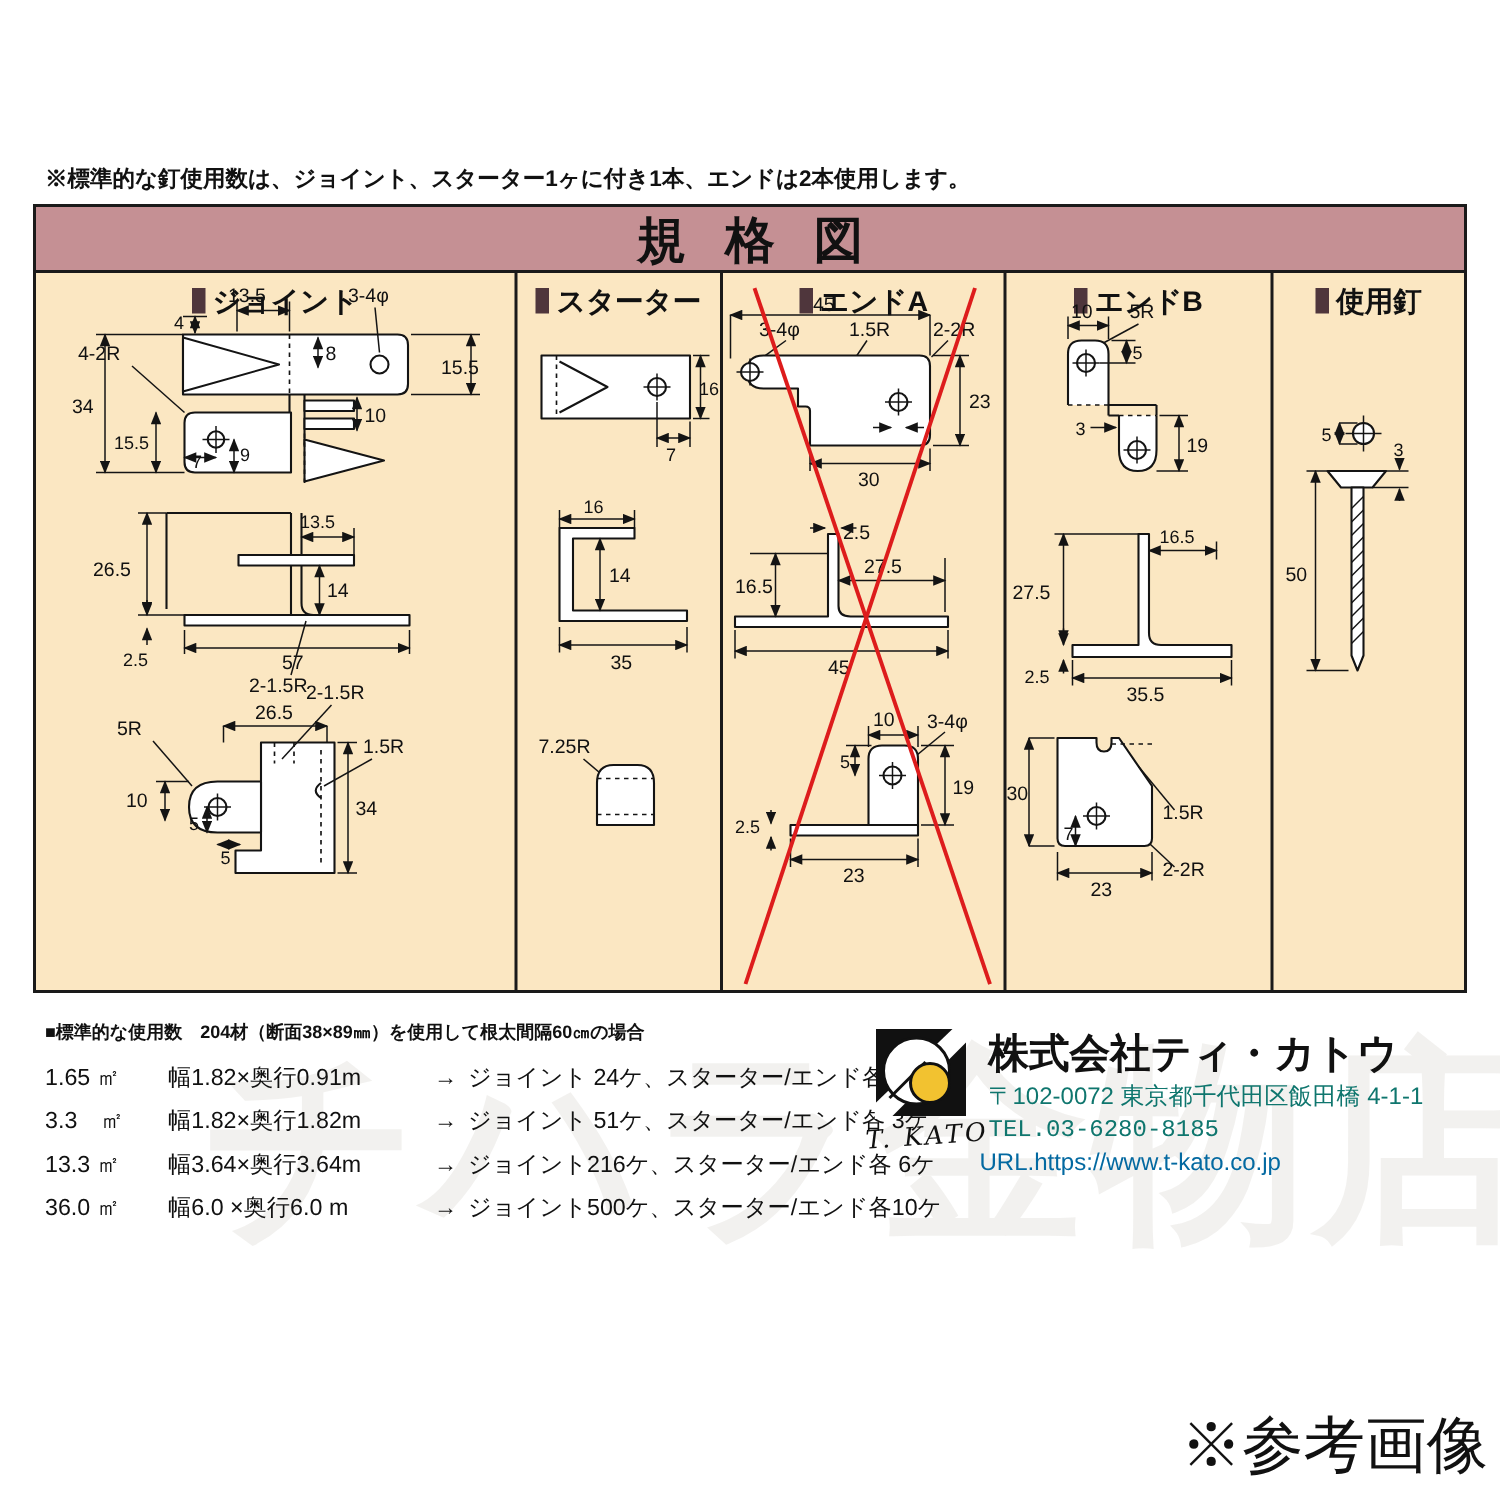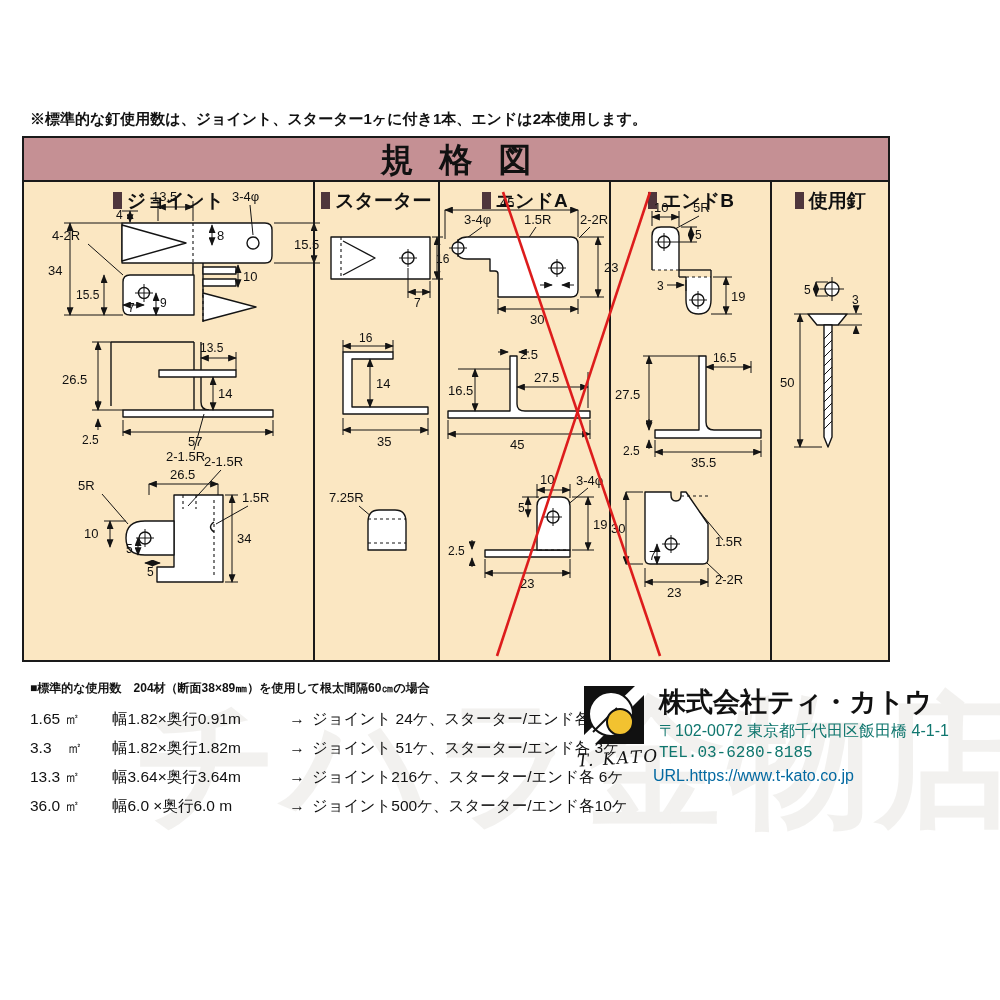--- a/index.html
+++ b/index.html
@@ -1,21 +1,21 @@
 <!DOCTYPE html>
 <html><head>
 <meta charset="utf-8">
 <style>
   html,body{margin:0;padding:0;background:#fff;}
   .page{position:relative;width:1000px;height:1000px;background:#fff;overflow:hidden;
         font-family:"Liberation Sans",sans-serif;color:#111;}
   .watermark{position:absolute;left:135px;top:668px;font-size:142px;font-weight:bold;
         color:rgba(150,140,125,0.12);letter-spacing:4px;z-index:0;white-space:nowrap;}
   .top-note{position:absolute;left:30px;top:110px;font-size:15px;font-weight:bold;z-index:2;}
-  .spec-table{position:absolute;left:22px;top:136px;width:868px;height:526px;
+  .spec-table{position:absolute;left:22px;top:136px;width:956px;height:526px;
         border:2px solid #1a1a1a;background:#fbe7c2;z-index:1;box-sizing:border-box;}
   .title-bar{height:44px;background:#c59094;border-bottom:2px solid #1a1a1a;
         text-align:center;font-size:33px;font-weight:bold;letter-spacing:26px;
         padding-left:26px;line-height:44px;box-sizing:border-box;}
   .cols{display:flex;height:478px;}
   .col{position:relative;box-sizing:border-box;height:478px;}
   .col+.col{border-left:2px solid #1a1a1a;}
   .col-h{height:34px;text-align:center;font-size:19px;font-weight:bold;padding-top:6px;}
   .sq{display:inline-block;width:9px;height:17px;background:#4f363c;margin-right:5px;
       vertical-align:-2px;}
@@ -435,14 +435,15 @@
       <line x1="10" y1="46" x2="34" y2="22" stroke="#111" stroke-width="2"></line>
       <circle cx="37" cy="36" r="13" fill="#f2c230" stroke="#111" stroke-width="2"></circle>
     </svg>
     <div class="signature">T. KATO</div>
     <div class="c-name">株式会社ティ・カトウ</div>
     <div class="c-postal">〒102-0072 東京都千代田区飯田橋 4-1-1</div>
     <div class="c-tel">TEL.03-6280-8185</div>
     <div class="c-url">URL.https://www.t-kato.co.jp</div>
   </div>
 
+  <div class="ref-note">※参考画像</div>
 
 </div>
 
 </body></html>

